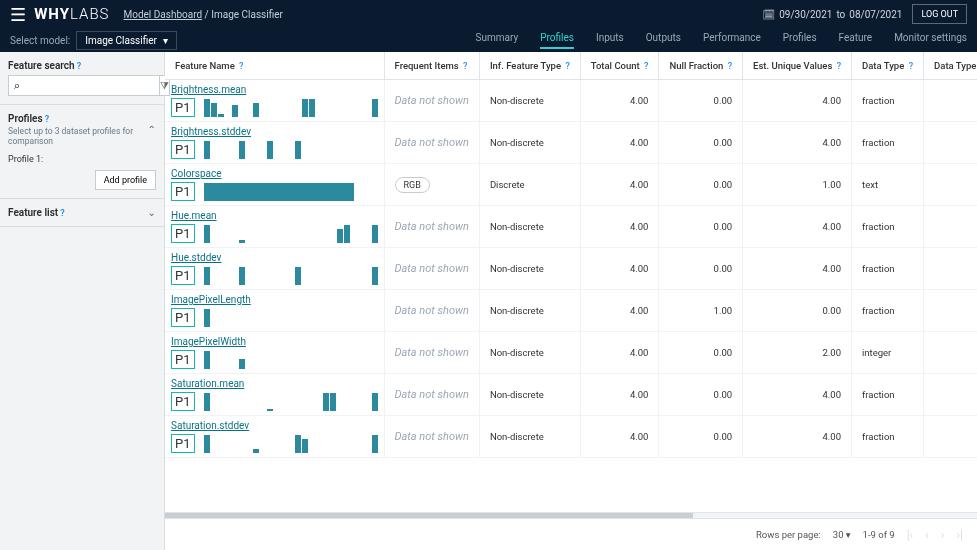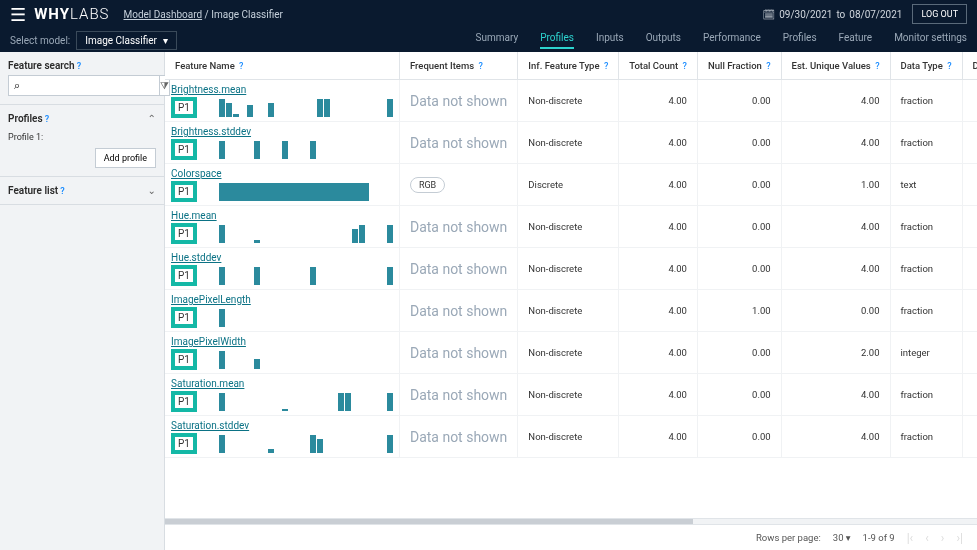--- a/index.html
+++ b/index.html
@@ -45,25 +45,25 @@
 .bar.light{background:#8fd4df;width:14px}
 .bar.dark{width:55px}
 .grid-wrap{flex:1;overflow:auto}
 table{border-collapse:collapse;width:100%;font-size:9.5px}
 th{text-align:left;font-weight:500;padding:8px 10px;border-bottom:1px solid #e0e4e8;border-right:1px solid #e0e4e8;color:#333;white-space:nowrap;position:sticky;top:0;background:#fff}
 th.num,td.num{text-align:right}
 td{padding:6px 10px;border-bottom:1px solid #f0f2f4;border-right:1px solid #f0f2f4;white-space:nowrap;vertical-align:middle}
 .feat-cell{width:200px;padding:4px 6px}
 .feat-name{color:#0b7285;text-decoration:underline;font-size:10px;cursor:pointer;display:block;margin-bottom:2px}
 .hist-row{display:flex;align-items:flex-end;gap:1px;height:20px}
-.p-tag{border:4px solid #14b8a6;font-size:10px;padding:1px 3px;margin-right:21px;align-self:center;color:#333}
+.p-tag{border:1px solid #14b8a6;font-size:13px;padding:1px 3px;margin-right:8px;align-self:center;color:#333}
 .hb{width:6px;background:#2b8a9d}
-.freq-ns{color:#9aa8b7;font-size:14px}
+.freq-ns{color:#9aa8b7;font-style:italic;font-size:11px}
 .pill{border:1px solid #c4ccd4;border-radius:10px;padding:2px 8px;font-size:9px;display:inline-block}
-.footer{height:26px;border-top:1px solid #e0e4e8;display:flex;align-items:center;justify-content:flex-end;padding:0 14px;gap:12px;font-size:9.5px;color:#555}
+.footer{height:32px;border-top:1px solid #e0e4e8;display:flex;align-items:center;justify-content:flex-end;padding:0 14px;gap:12px;font-size:9.5px;color:#555}
 .rpp-sel{border:none;font-size:9.5px;cursor:pointer}
 .pager-btn{color:#bbb;cursor:pointer;font-size:12px}
 .pager-btn.d{color:#ddd}
 .scroll-hint{height:6px;background:#f1f3f5;border-top:1px solid #e0e4e8;position:relative}
 .scroll-thumb{position:absolute;left:0;top:0;height:100%;width:65%;background:#c9ced4}
 </style>
 </head>
 <body>
 
 <div class="topbar">
@@ -114,20 +114,21 @@
         <div class="filter-btn">⧩</div>
       </div>
     </div>
     <div class="sb-section">
       <div class="sb-collapse">
         <div>
           <div class="sb-title">
               <span>Profiles</span>
               <span class="help">?</span>
             </div>
+          <div class="sb-sub">Select up to 3 dataset profiles for comparison</div>
         </div>
         <span class="chev">⌃</span>
       </div>
       <div style="margin-top:8px;font-size:9px;color:#333">Profile 1:</div>
       <button class="add-profile">Add profile</button>
       <div style="clear:both"></div>
     </div>
     <div class="sb-section">
       <div class="sb-collapse">
         <div class="sb-title">

